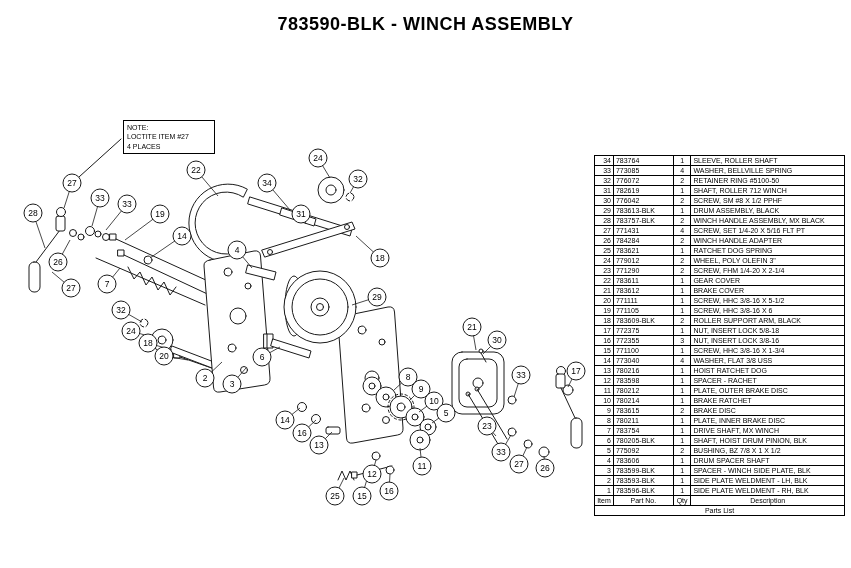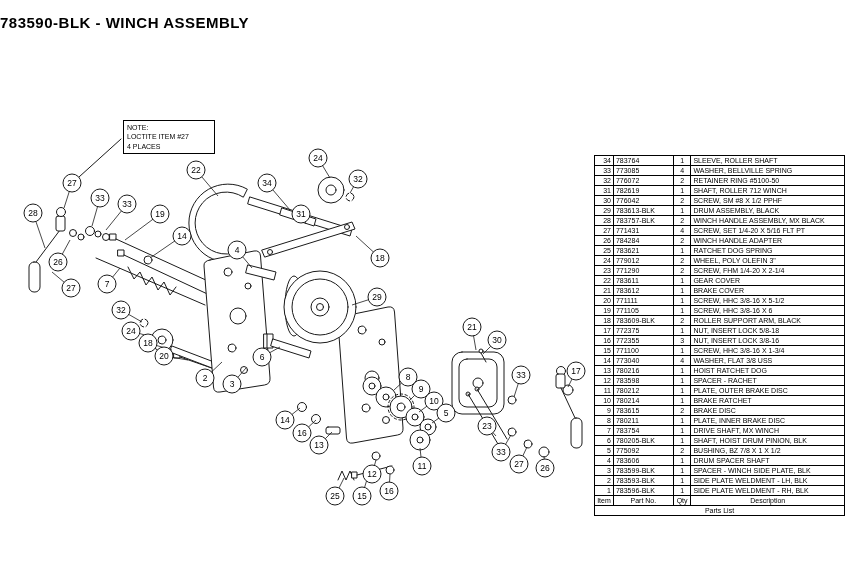--- a/index.html
+++ b/index.html
@@ -1,19 +1,19 @@
 <!DOCTYPE html>
 <html><head>
 <meta charset="utf-8">
 <style>
   html,body{margin:0;padding:0;background:#fff;}
   body{position:relative;width:851px;height:568px;overflow:hidden;
        font-family:"Liberation Sans",sans-serif;color:#000;}
-  .page-title{position:absolute;top:14px;left:0;width:100%;text-align:left;
-       font-size:15px;font-weight:bold;letter-spacing:.5px;}
+  .page-title{position:absolute;top:14px;left:0;width:100%;text-align:center;
+       font-size:18px;font-weight:bold;letter-spacing:.5px;}
   #diagram-svg{position:absolute;left:0;top:0;width:851px;height:568px;}
   .note-box{position:absolute;left:123px;top:120px;width:84px;
        border:1px solid #000;padding:2px 3px;font-size:7px;line-height:1.35;
        background:#fff;}
   .note-box div{white-space:nowrap;}
   table.parts-table{position:absolute;left:594px;top:155px;width:251px;
        border-collapse:collapse;background:#fff;
        font-family:"Liberation Sans",sans-serif;font-size:7px;}
   table.parts-table td{border:1px solid #000;padding:0 2px;height:9px;
        line-height:9px;white-space:nowrap;overflow:hidden;}

